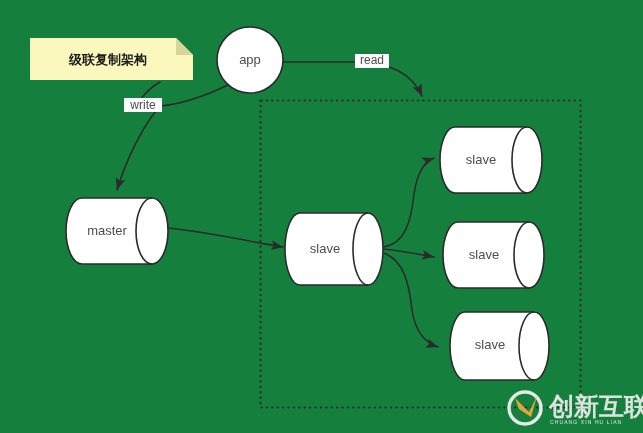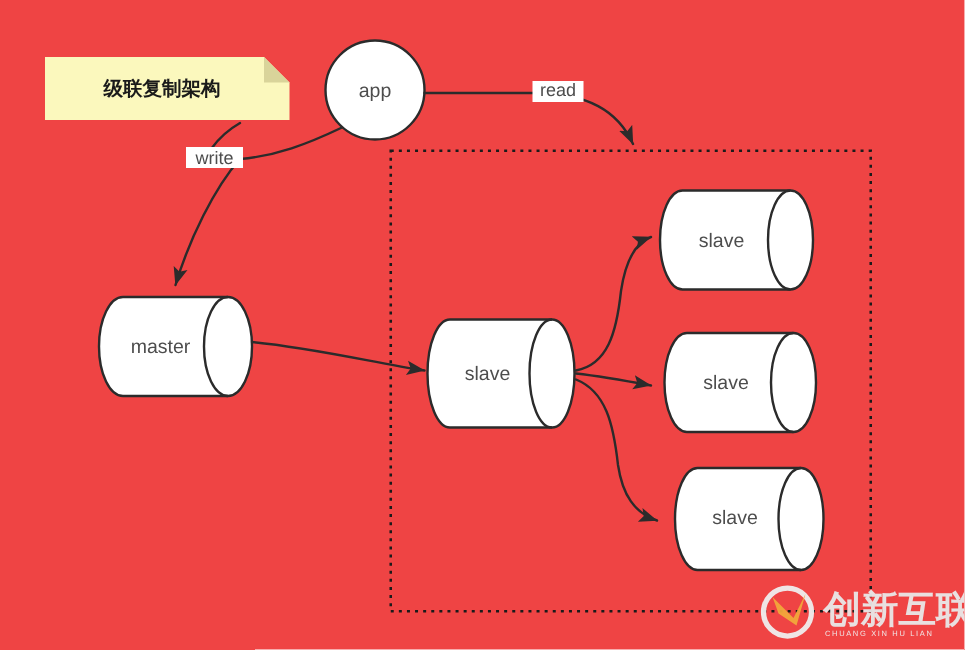--- a/index.html
+++ b/index.html
@@ -7,21 +7,21 @@
     padding: 0;
     background: #ffffff;
   }
   body {
     font-family: "Liberation Sans", "DejaVu Sans", sans-serif;
   }
   #canvas {
     position: relative;
     width: 643px;
     height: 433px;
-    background: #ef4444;
+    background: #15803d;
     overflow: hidden;
   }
   #diagram-svg {
     position: absolute;
     left: 0;
     top: 0;
     width: 643px;
     height: 433px;
   }
   .node-label {

